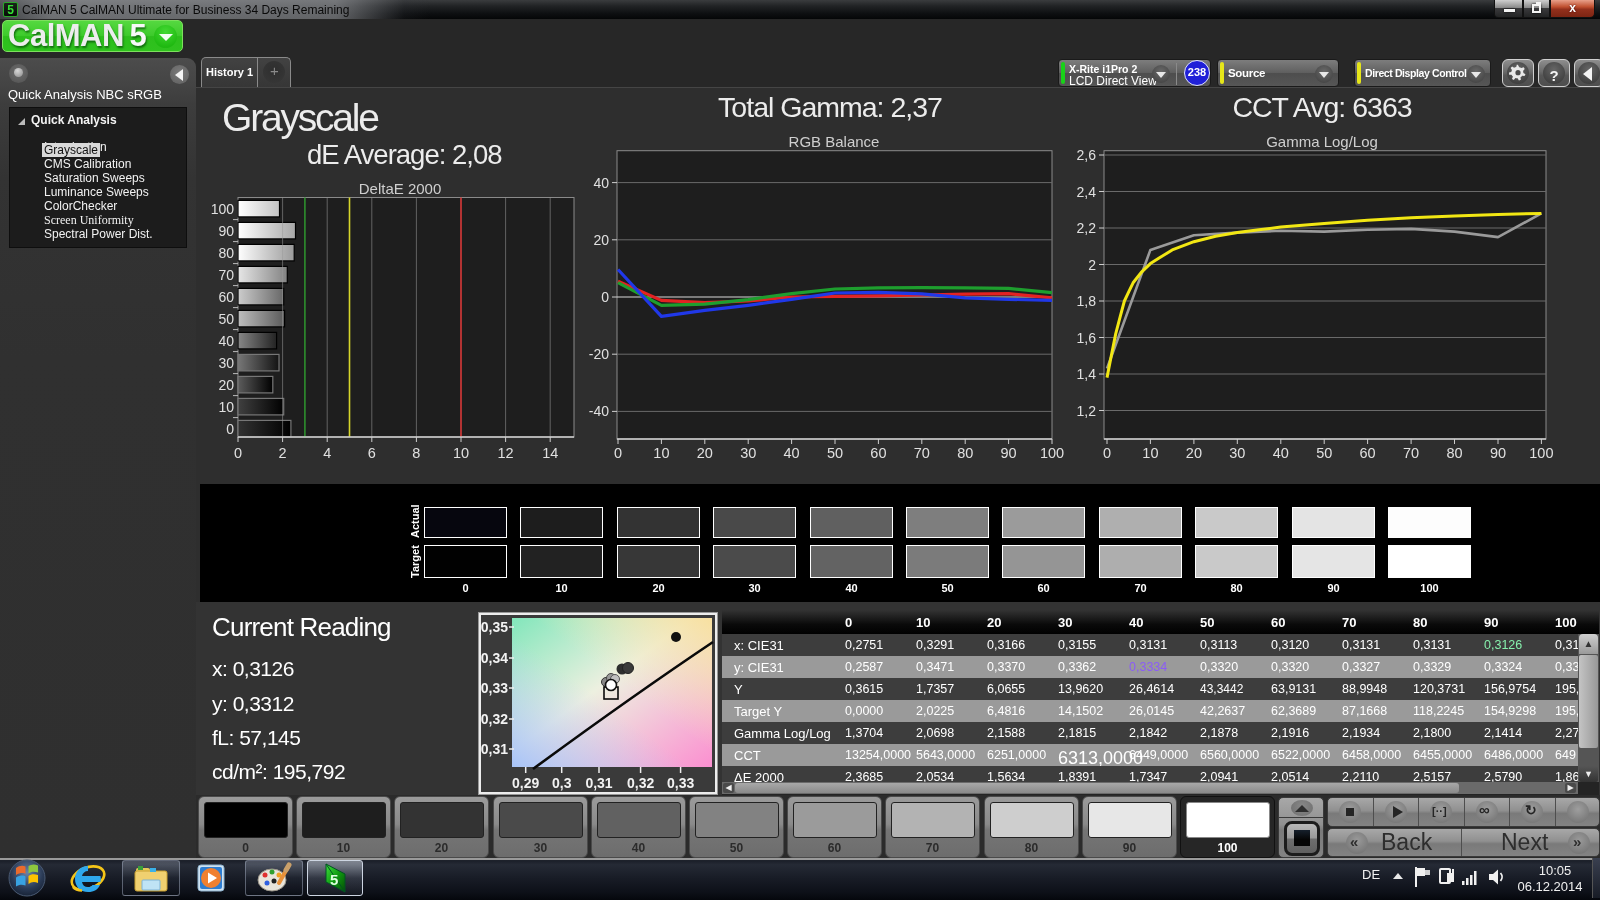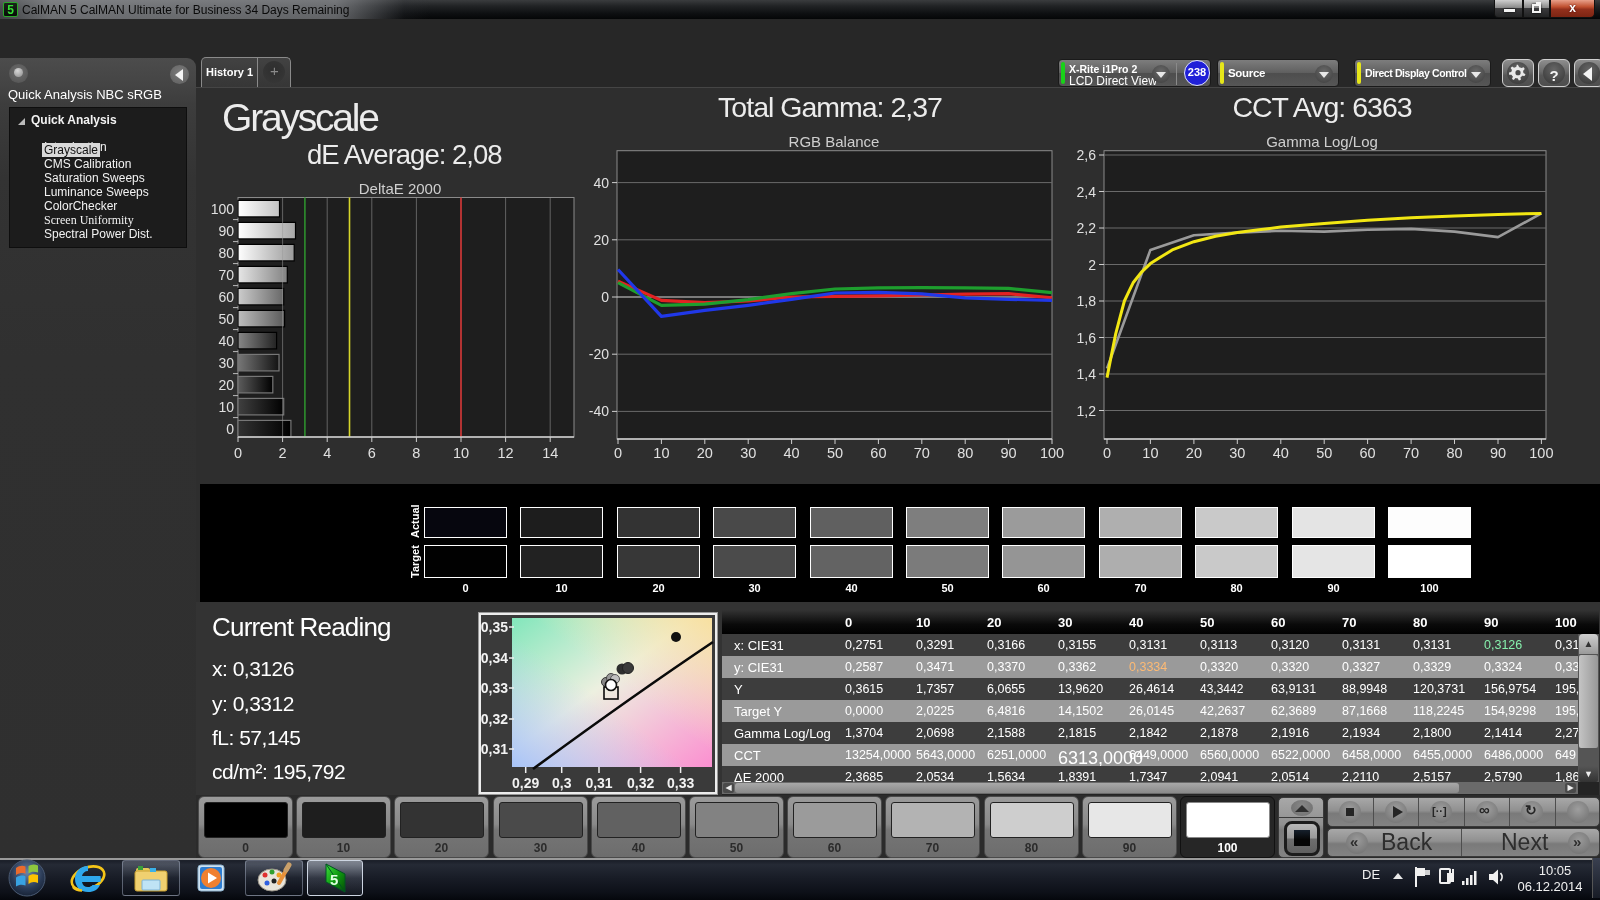--- a/index.html
+++ b/index.html
@@ -131,20 +131,24 @@
     <div id="wb-max" class="wb">
         <div style="position:absolute;left:8px;top:4px;width:9px;height:9px;border:2px solid #f4f4f4;box-shadow:0 0 2px #000;"></div>
         <div style="position:absolute;left:12px;top:2px;width:5px;height:3px;border:2px solid #f4f4f4;border-bottom:none;"></div>
       </div>
     <div id="wb-close" class="wb">
         <span style="font-size:12px;text-shadow:0 0 2px #400;">x</span>
       </div>
   </div>
   <div class="abs" style="left:0px; top:19px; width:1600px; height:68px; background:#272727;"></div>
   <div class="abs" style="left:196px; top:87px; width:1404px; height:1px; background:#454545;"></div>
+  <div id="logo" class="abs">
+      <div class="txt">CalMAN<span class="n5"> 5</span></div>
+      <div class="dd"></div>
+    </div>
   <div id="sidebar" class="abs">
     <div id="sidehdr">
         <div class="orb"></div>
         <div class="col"></div>
       </div>
   </div>
   <div id="sidetitle" class="abs">Quick Analysis NBC sRGB</div>
   <div id="treebox" class="abs">
     <div class="tri"></div>
     <div class="tree" style="left:21px; top:5px; font-weight:bold;">Quick Analysis</div>
@@ -519,21 +523,21 @@
         <div class="abs" style="left:620px; top:28px; font-size:12.5px; color:#fff;">0,3131</div>
         <div class="abs" style="left:691px; top:28px; font-size:12.5px; color:#fff;">0,3131</div>
         <div class="abs" style="left:762px; top:28px; font-size:12.5px; color:#86efac;">0,3126</div>
         <div class="abs" style="left:833px; top:28px; font-size:12.5px; color:#fff;">0,31</div>
         <div class="abs" style="left:0; top:46px; width:856px; height:22px; background:#9a9a9a;"></div>
         <div class="abs" style="left:12px; top:50px; font-size:13px; color:#fff;">y: CIE31</div>
         <div class="abs" style="left:123px; top:50px; font-size:12.5px; color:#fff;">0,2587</div>
         <div class="abs" style="left:194px; top:50px; font-size:12.5px; color:#fff;">0,3471</div>
         <div class="abs" style="left:265px; top:50px; font-size:12.5px; color:#fff;">0,3370</div>
         <div class="abs" style="left:336px; top:50px; font-size:12.5px; color:#fff;">0,3362</div>
-        <div class="abs" style="left:407px; top:50px; font-size:12.5px; color:#fdba74;">0,3334</div>
+        <div class="abs" style="left:407px; top:50px; font-size:12.5px; color:#8b5cf6;">0,3334</div>
         <div class="abs" style="left:478px; top:50px; font-size:12.5px; color:#fff;">0,3320</div>
         <div class="abs" style="left:549px; top:50px; font-size:12.5px; color:#fff;">0,3320</div>
         <div class="abs" style="left:620px; top:50px; font-size:12.5px; color:#fff;">0,3327</div>
         <div class="abs" style="left:691px; top:50px; font-size:12.5px; color:#fff;">0,3329</div>
         <div class="abs" style="left:762px; top:50px; font-size:12.5px; color:#fff;">0,3324</div>
         <div class="abs" style="left:833px; top:50px; font-size:12.5px; color:#fff;">0,33</div>
         <div class="abs" style="left:0; top:68px; width:856px; height:22px; background:#3d3d3d;"></div>
         <div class="abs" style="left:12px; top:72px; font-size:13px; color:#fff;">Y</div>
         <div class="abs" style="left:123px; top:72px; font-size:12.5px; color:#fff;">0,3615</div>
         <div class="abs" style="left:194px; top:72px; font-size:12.5px; color:#fff;">1,7357</div>

